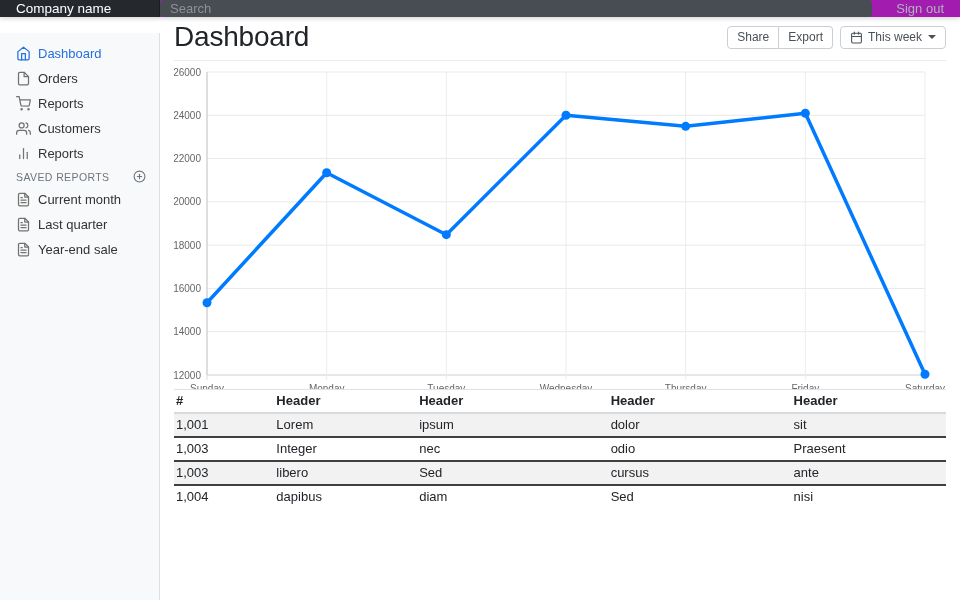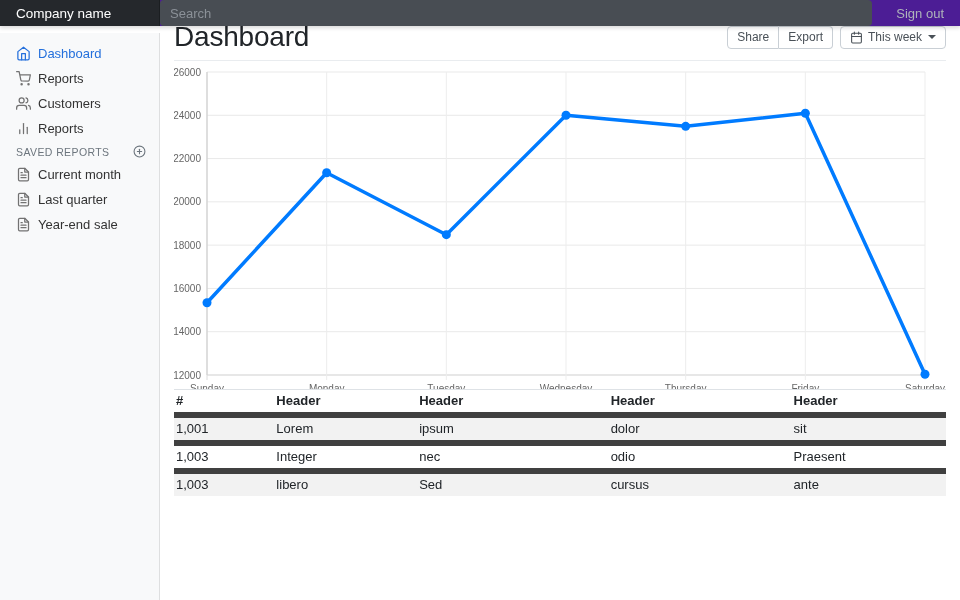--- a/index.html
+++ b/index.html
@@ -6,22 +6,22 @@
   html, body { width: 960px; height: 600px; overflow: hidden; }
   body {
     font-family: "Liberation Sans", sans-serif;
     background: #fff;
     color: #212529;
     font-size: 13px;
   }
 
   
   .navbar {
-    position: fixed; top: 0; left: 0; right: 0; height: 26px;
-    background: #4c1d95;
+    position: fixed; top: 0; left: 0; right: 0; height: 17px;
+    background: #a21caf;
     display: flex; align-items: stretch;
     box-shadow: 0 2px 4px rgba(0,0,0,.15);
     z-index: 10;
   }
   .brand {
     width: 160px; background: #25282c; color: #fff;
     font-size: 13.5px; font-weight: 500;
     display: flex; align-items: center; padding: 0 16px;
     text-decoration: none; flex: none;
     box-shadow: inset -1px 0 0 rgba(0,0,0,.25);
@@ -97,21 +97,21 @@
 
   
   .chart-wrap { margin-top: 4px; }
   .chart-wrap svg { display: block; }
 
   
   h2 { font-size: 22px; font-weight: 500; margin: 12px 0 8px 0; }
   table { width: 100%; border-collapse: collapse; font-size: 13px; }
   th, td { text-align: left; padding: 4px 6px 4px 2px; line-height: 14px; }
   thead th { font-weight: 700; border-top: 1px solid #dee2e6; border-bottom: 2px solid #d8dbde; }
-  tbody td { border-top: 6px solid #404040; }
+  tbody td { border-top: 2px solid #404040; }
   tbody tr:nth-child(odd) { background: rgba(0,0,0,.05); }
 </style>
 </head>
 <body>
 
 <header class="navbar">
   <a class="brand" href="#">Company name</a>
   <input class="search" type="text" placeholder="Search" style="">
   <a class="signout" href="#">Sign out</a>
 </header>
@@ -119,20 +119,29 @@
 <nav class="sidebar">
   <ul id="nav-main">
       <li class="nav-item active">
         <span class="icon">
           <svg viewBox="0 0 24 24" fill="none" stroke="currentColor" stroke-width="2" stroke-linecap="round" stroke-linejoin="round">
             <path d="M3 9l9-7 9 7v11a2 2 0 0 1-2 2H5a2 2 0 0 1-2-2z"></path>
             <polyline points="9 22 9 12 15 12 15 22"></polyline>
           </svg>
         </span>
         <span>Dashboard</span>
+      </li>
+      <li class="nav-item">
+        <span class="icon">
+          <svg viewBox="0 0 24 24" fill="none" stroke="currentColor" stroke-width="2" stroke-linecap="round" stroke-linejoin="round">
+            <path d="M13 2H6a2 2 0 0 0-2 2v16a2 2 0 0 0 2 2h12a2 2 0 0 0 2-2V9z"></path>
+            <polyline points="13 2 13 9 20 9"></polyline>
+          </svg>
+        </span>
+        <span>Orders</span>
       </li>
       <li class="nav-item">
         <span class="icon">
           <svg viewBox="0 0 24 24" fill="none" stroke="currentColor" stroke-width="2" stroke-linecap="round" stroke-linejoin="round">
             <circle cx="9" cy="21" r="1"></circle>
             <circle cx="20" cy="21" r="1"></circle>
             <path d="M1 1h4l2.68 13.39a2 2 0 0 0 2 1.61h9.72a2 2 0 0 0 2-1.61L23 6H6"></path>
           </svg>
         </span>
         <span>Reports</span>
@@ -301,15 +310,22 @@
           <td>odio</td>
           <td>Praesent</td>
         </tr>
         <tr>
           <td>1,003</td>
           <td>libero</td>
           <td>Sed</td>
           <td>cursus</td>
           <td>ante</td>
         </tr>
+        <tr>
+          <td>1,004</td>
+          <td>dapibus</td>
+          <td>diam</td>
+          <td>Sed</td>
+          <td>nisi</td>
+        </tr>
       </tbody>
   </table>
 </main>
 
 </body></html>

